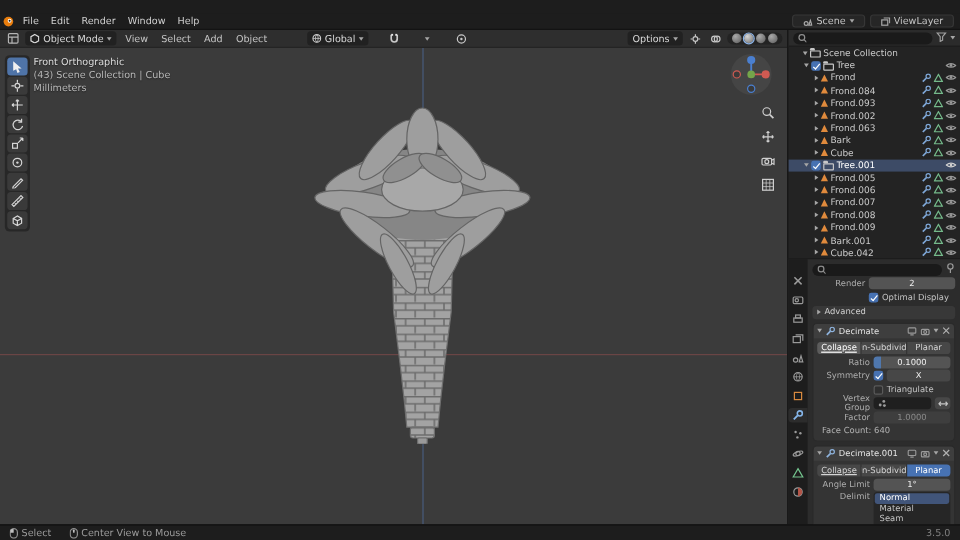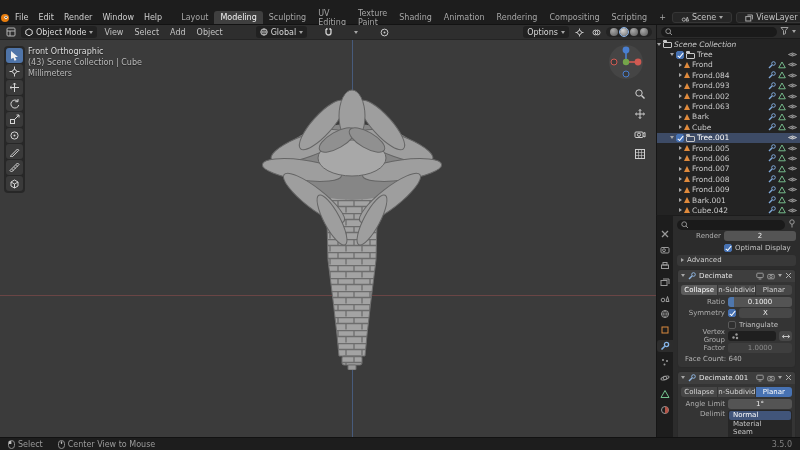--- a/index.html
+++ b/index.html
@@ -66,21 +66,21 @@
   .outliner { position:absolute; left:656px; top:25px; width:144px; height:190px; background:#232323;
               border-left:1px solid #161616; overflow:hidden; font-size:7.5px; }
   .out-head { height:14px; background:#2b2b2b; display:flex; align-items:center; gap:3px;
               padding:0 4px; border-bottom:1px solid #1c1c1c; }
   .search { flex:1; display:flex; align-items:center; gap:3px; background:#1a1a1a; border-radius:6px;
             height:10px; padding:0 4px; }
   .search input { background:transparent; border:none; outline:none; color:#ccc; font-size:7px;
                   width:100%; font-family:inherit; }
   .orow { height:10.4px; display:flex; align-items:center; gap:2px; padding-right:3px; color:#c9c9c9; }
   .orow.sel { background:#3d4b66; color:#fff; }
-  .ind0 { padding-left:0;font-style:italic; } .ind1 { padding-left:13px; } .ind2 { padding-left:22px; }
+  .ind0 { padding-left:12px; } .ind1 { padding-left:13px; } .ind2 { padding-left:22px; }
   .oname { white-space:nowrap; overflow:hidden; }
   .orow .right { margin-left:auto; display:flex; gap:2px; align-items:center; }
   .tri-ico { width:0; height:0; border-left:3.5px solid transparent; border-right:3.5px solid transparent;
              border-bottom:6px solid #e08a3c; }
   .col-ico { width:9px; height:6px; border:1px solid #c7c7c7; border-radius:1px; position:relative; margin-top:2px; }
   .col-ico::before { content:""; position:absolute; top:-3px; left:-1px; width:4px; height:2px;
                      background:#c7c7c7; border-radius:1px 1px 0 0; }
 
   .cb { width:8px; height:8px; flex:none; border-radius:2px; background:#2f2f2f;
         border:1px solid #5a5a5a; position:relative; }
@@ -104,21 +104,21 @@
   .slider.dim { background:#3e3e3e; color:#8a8a8a; }
   .panelbar { height:11px; background:#383838; border-radius:3px; display:flex; align-items:center;
               gap:3px; padding:0 4px; margin:2px 0; color:#cfcfcf; }
   .mod { background:#343434; border:1px solid #2a2a2a; border-radius:4px; margin:3px 0; overflow:hidden; }
   .mod-h { height:12px; background:#3e3e3e; display:flex; align-items:center; gap:3px; padding:0 3px; }
   .mod-name { flex:1; color:#e4e4e4; white-space:nowrap; overflow:hidden; }
   .mod-b { padding:2px 3px; }
   .seg-row { display:flex; gap:1px; margin:1px 0 2px 0; }
   .seg { flex:1; height:10px; background:#474747; display:flex; align-items:center; justify-content:center;
          color:#d5d5d5; white-space:nowrap; overflow:hidden; }
-  .seg:first-child { border-radius:3px 0 0 3px; } .seg:last-child { border-radius:0 3px 3px 0; }
+  .seg:first-child { border-radius:3px 0 0 3px;text-decoration:underline; } .seg:last-child { border-radius:0 3px 3px 0; }
   .seg.on-gray { background:#5c5c5c; color:#fff; }
   .seg.on-blue { background:#4772b3; color:#fff; }
   .field { flex:1; height:10px; background:#1f1f1f; border-radius:3px; display:flex; align-items:center;
            padding:0 3px; gap:2px; }
   .sqbtn { width:13px; height:10px; background:#474747; border-radius:3px; flex:none;
            display:flex; align-items:center; justify-content:center; }
   .dlist { flex:1; background:#262626; border-radius:3px; padding:1px; }
   .ditem { height:8.6px; display:flex; align-items:center; padding-left:4px; color:#c5c5c5; border-radius:2px; }
   .ditem.sel { background:#41557a; color:#fff; }
   .fc { color:#b5b5b5; padding-left:4px; margin:2px 0; }
@@ -141,33 +141,20 @@
           <circle cx="5" cy="5" r="4" fill="#e87d0d"></circle>
           <circle cx="6" cy="4.3" r="1.6" fill="#fff"></circle>
           <circle cx="6" cy="4.3" r="0.8" fill="#1d1d1d"></circle>
         </svg>
     </span>
     <span class="mi">File</span>
     <span class="mi">Edit</span>
     <span class="mi">Render</span>
     <span class="mi">Window</span>
     <span class="mi">Help</span>
-    <span class="ws-wrap">
-      <span class="ws">Layout</span>
-      <span class="ws active">Modeling</span>
-      <span class="ws">Sculpting</span>
-      <span class="ws">UV Editing</span>
-      <span class="ws">Texture Paint</span>
-      <span class="ws">Shading</span>
-      <span class="ws">Animation</span>
-      <span class="ws">Rendering</span>
-      <span class="ws">Compositing</span>
-      <span class="ws">Scripting</span>
-      <span class="ws">+</span>
-    </span>
     <span class="topbar-right">
       <span class="tb-field">
         <svg width="8" height="8">
             <circle cx="2.8" cy="5.6" r="1.6" fill="none" stroke="#a8a8a8"></circle>
             <path d="M5 7 L6.3 3 L7.6 7 Z" fill="none" stroke="#a8a8a8"></path>
           </svg>
         <span>Scene</span>
         <span class="chd"></span>
       </span>
       <span class="tb-field">

